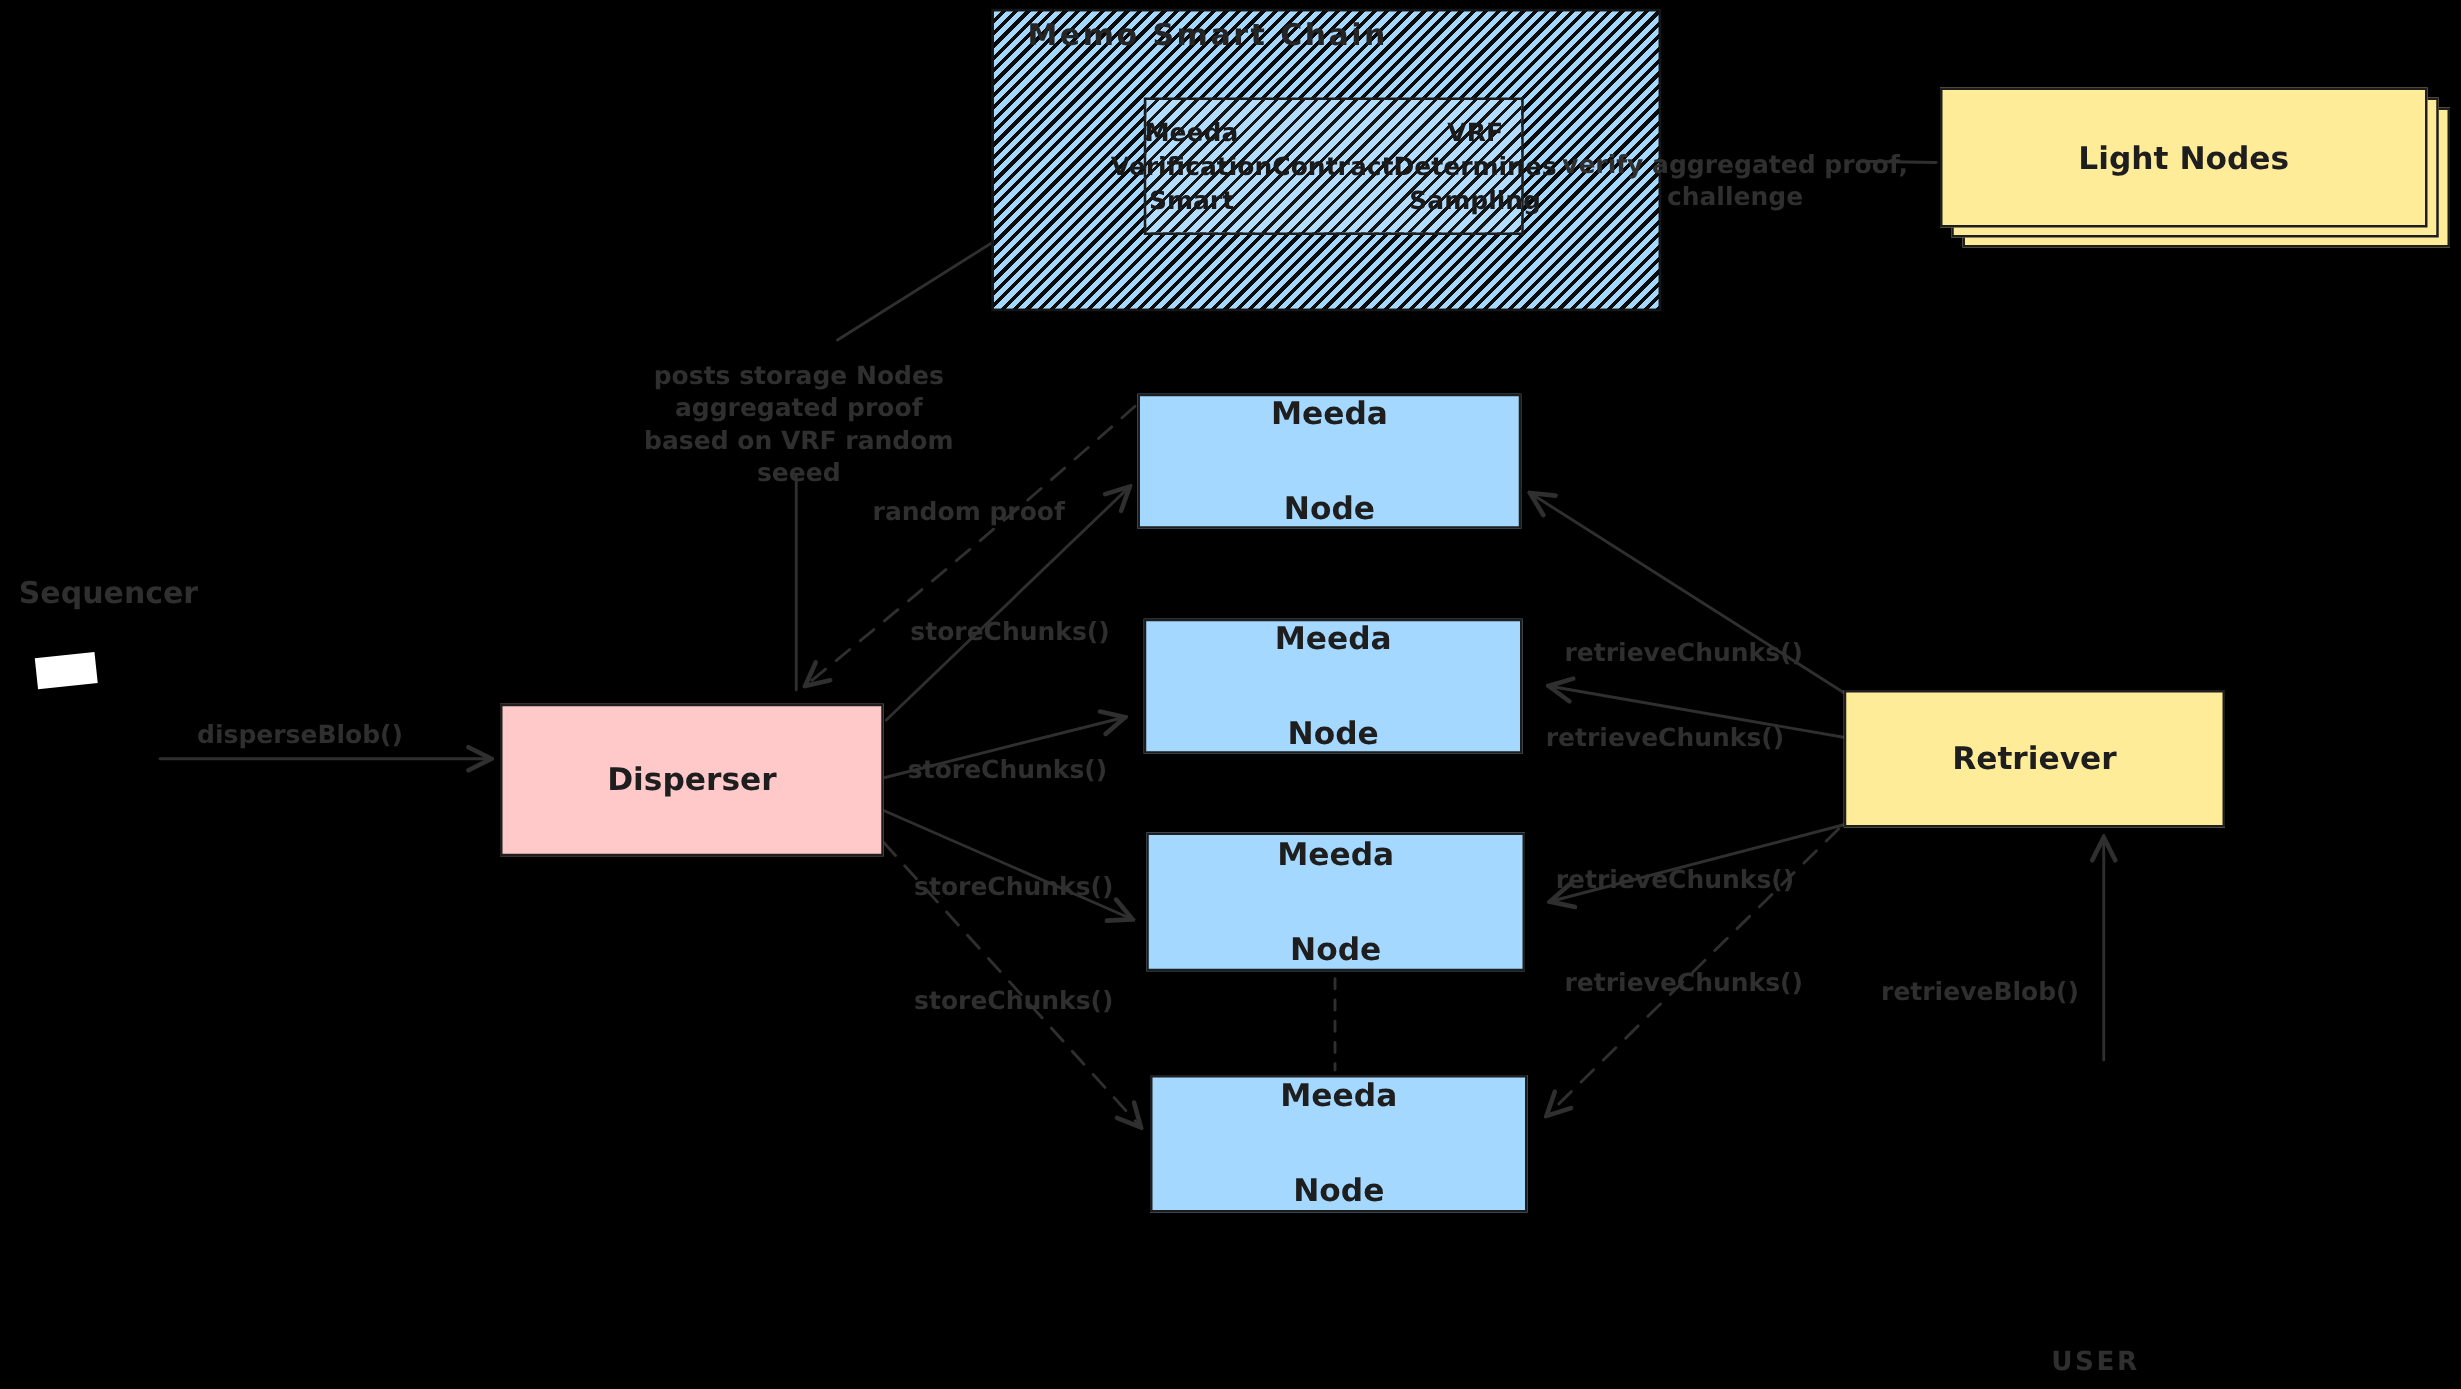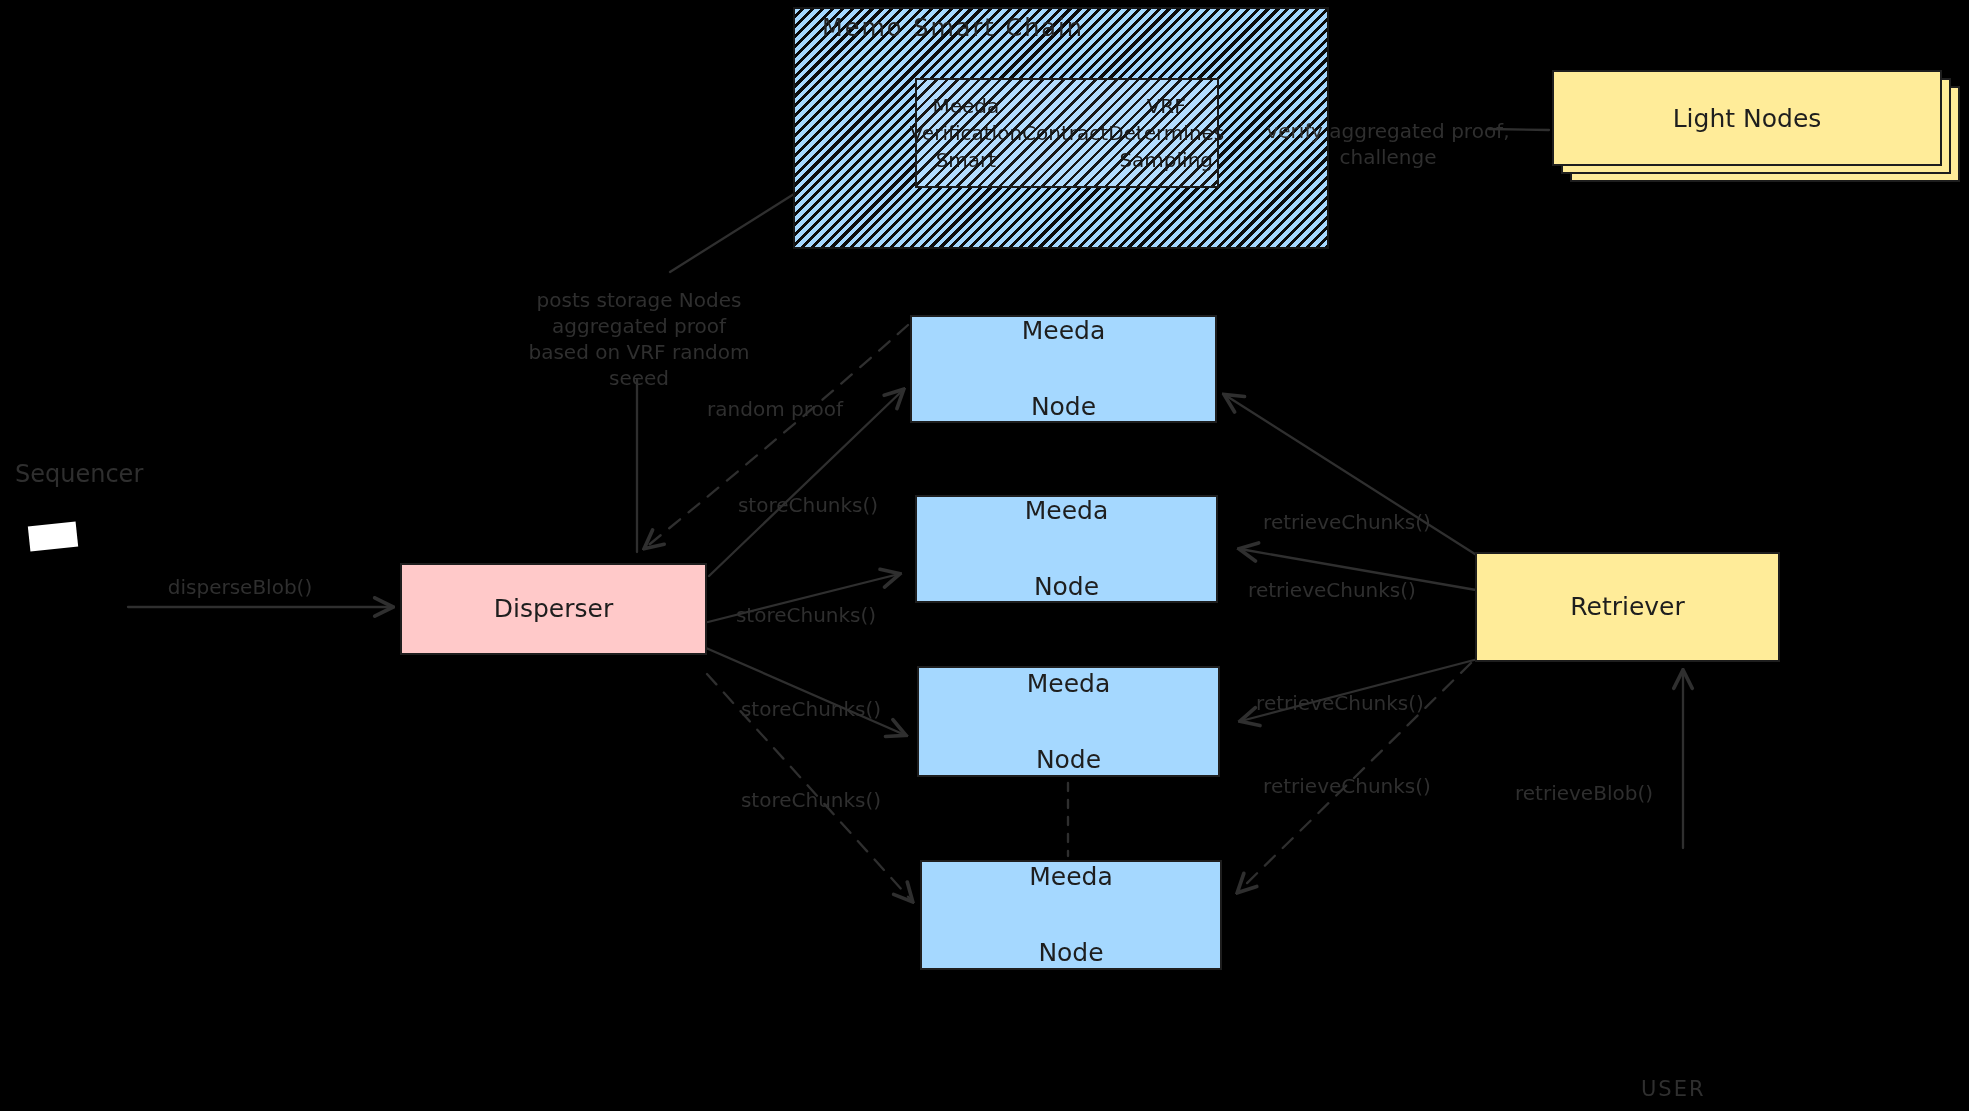--- a/index.html
+++ b/index.html
@@ -2,41 +2,41 @@
 <html style="--bg: #000000; --ink: #2f2f2f; --box-text: #1e1e1e; --node-blue: #a5d8ff; --pink: #ffc9c9; --yellow: #ffec99; --white: #ffffff;"><head>
 <meta charset="utf-8">
 <style>
   :root{
     --bg:#000000; --ink:#2f2f2f; --box-text:#1e1e1e;
     --node-blue:#a5d8ff; --pink:#ffc9c9; --yellow:#ffec99; --white:#ffffff;
   }
   *{margin:0;padding:0;box-sizing:border-box;}
   html,body{background:var(--bg);}
   body{font-family:"DejaVu Sans", sans-serif;}
-  #canvas{position:relative;width:1969px;height:1111px;background:var(--bg);overflow:hidden;}
+  #canvas{position:relative;width:1969px;height:1111px;background:var(--bg);overflow:hidden;font-weight:bold;}
 
   .box{position:absolute;display:flex;flex-direction:column;align-items:center;justify-content:center;
        border:2px solid var(--box-text);color:var(--box-text);font-size:25px;text-align:center;line-height:32px;gap:44px;}
   .blue{background:var(--node-blue);}
   .pink{background:var(--pink);}
   .yellow{background:var(--yellow);}
 
   .hatch{position:absolute;border:2px solid #161616;
          background:repeating-linear-gradient(135deg, var(--node-blue) 0 4px, #0b0b0b 4px 7px);}
   .hatch-inner{position:absolute;border:2px solid #1c1c1c;
          background:repeating-linear-gradient(135deg, #b3ddff 0 5px, #161616 5px 7.5px);
          display:flex;flex-direction:row;align-items:center;justify-content:center;
          color:#1a1a1a;font-size:20px;line-height:27px;text-align:center;}
   .chain-title{position:absolute;color:#242424;font-size:24px;letter-spacing:2px;white-space:nowrap;}
 
   .edge-label{position:absolute;transform:translate(-50%,-50%);color:var(--ink);
               font-size:20px;line-height:26px;text-align:center;white-space:nowrap;margin-top:15px;}
   .plain-label{position:absolute;color:var(--ink);font-size:24px;white-space:nowrap;}
 
-  .card{position:absolute;width:390px;height:96px;background:var(--yellow);border:2px solid var(--box-text);}
+  .card{position:absolute;width:390px;height:112px;background:var(--yellow);border:2px solid var(--box-text);}
   .card-front{display:flex;align-items:center;justify-content:center;color:var(--box-text);font-size:25px;}
 
   .screen{position:absolute;background:var(--white);transform:rotate(-6deg);}
 
   svg.wires{position:absolute;left:0;top:0;}
   .wire{stroke:var(--ink);stroke-width:2.3;fill:none;stroke-linecap:round;}
   .wire.dashed{stroke-dasharray:14 11;}
   .wire.dots{stroke-dasharray:8 9;}
 </style>
 </head>
@@ -79,21 +79,21 @@
 
   <div class="card" style="left:1570px;top:86px;"></div>
   <div class="card" style="left:1561px;top:78px;"></div>
   <div class="card card-front" style="left:1552px;top:70px;">
     <span>Light Nodes</span>
   </div>
 
   <div class="plain-label" style="left:15px;top:460px;">Sequencer</div>
   <div class="screen" style="left:29px;top:524px;width:48px;height:25px;"></div>
 
-  <div class="box pink" style="left:400px;top:563px;width:307px;height:92px;">
+  <div class="box pink" style="left:400px;top:563px;width:307px;height:122px;">
     <span>Disperser</span>
   </div>
 
   <div class="box blue" style="left:910px;top:315px;width:307px;height:108px;">
     <span>Meeda</span>
     <span>Node</span>
   </div>
   <div class="box blue" style="left:915px;top:495px;width:303px;height:108px;">
     <span>Meeda</span>
     <span>Node</span>

